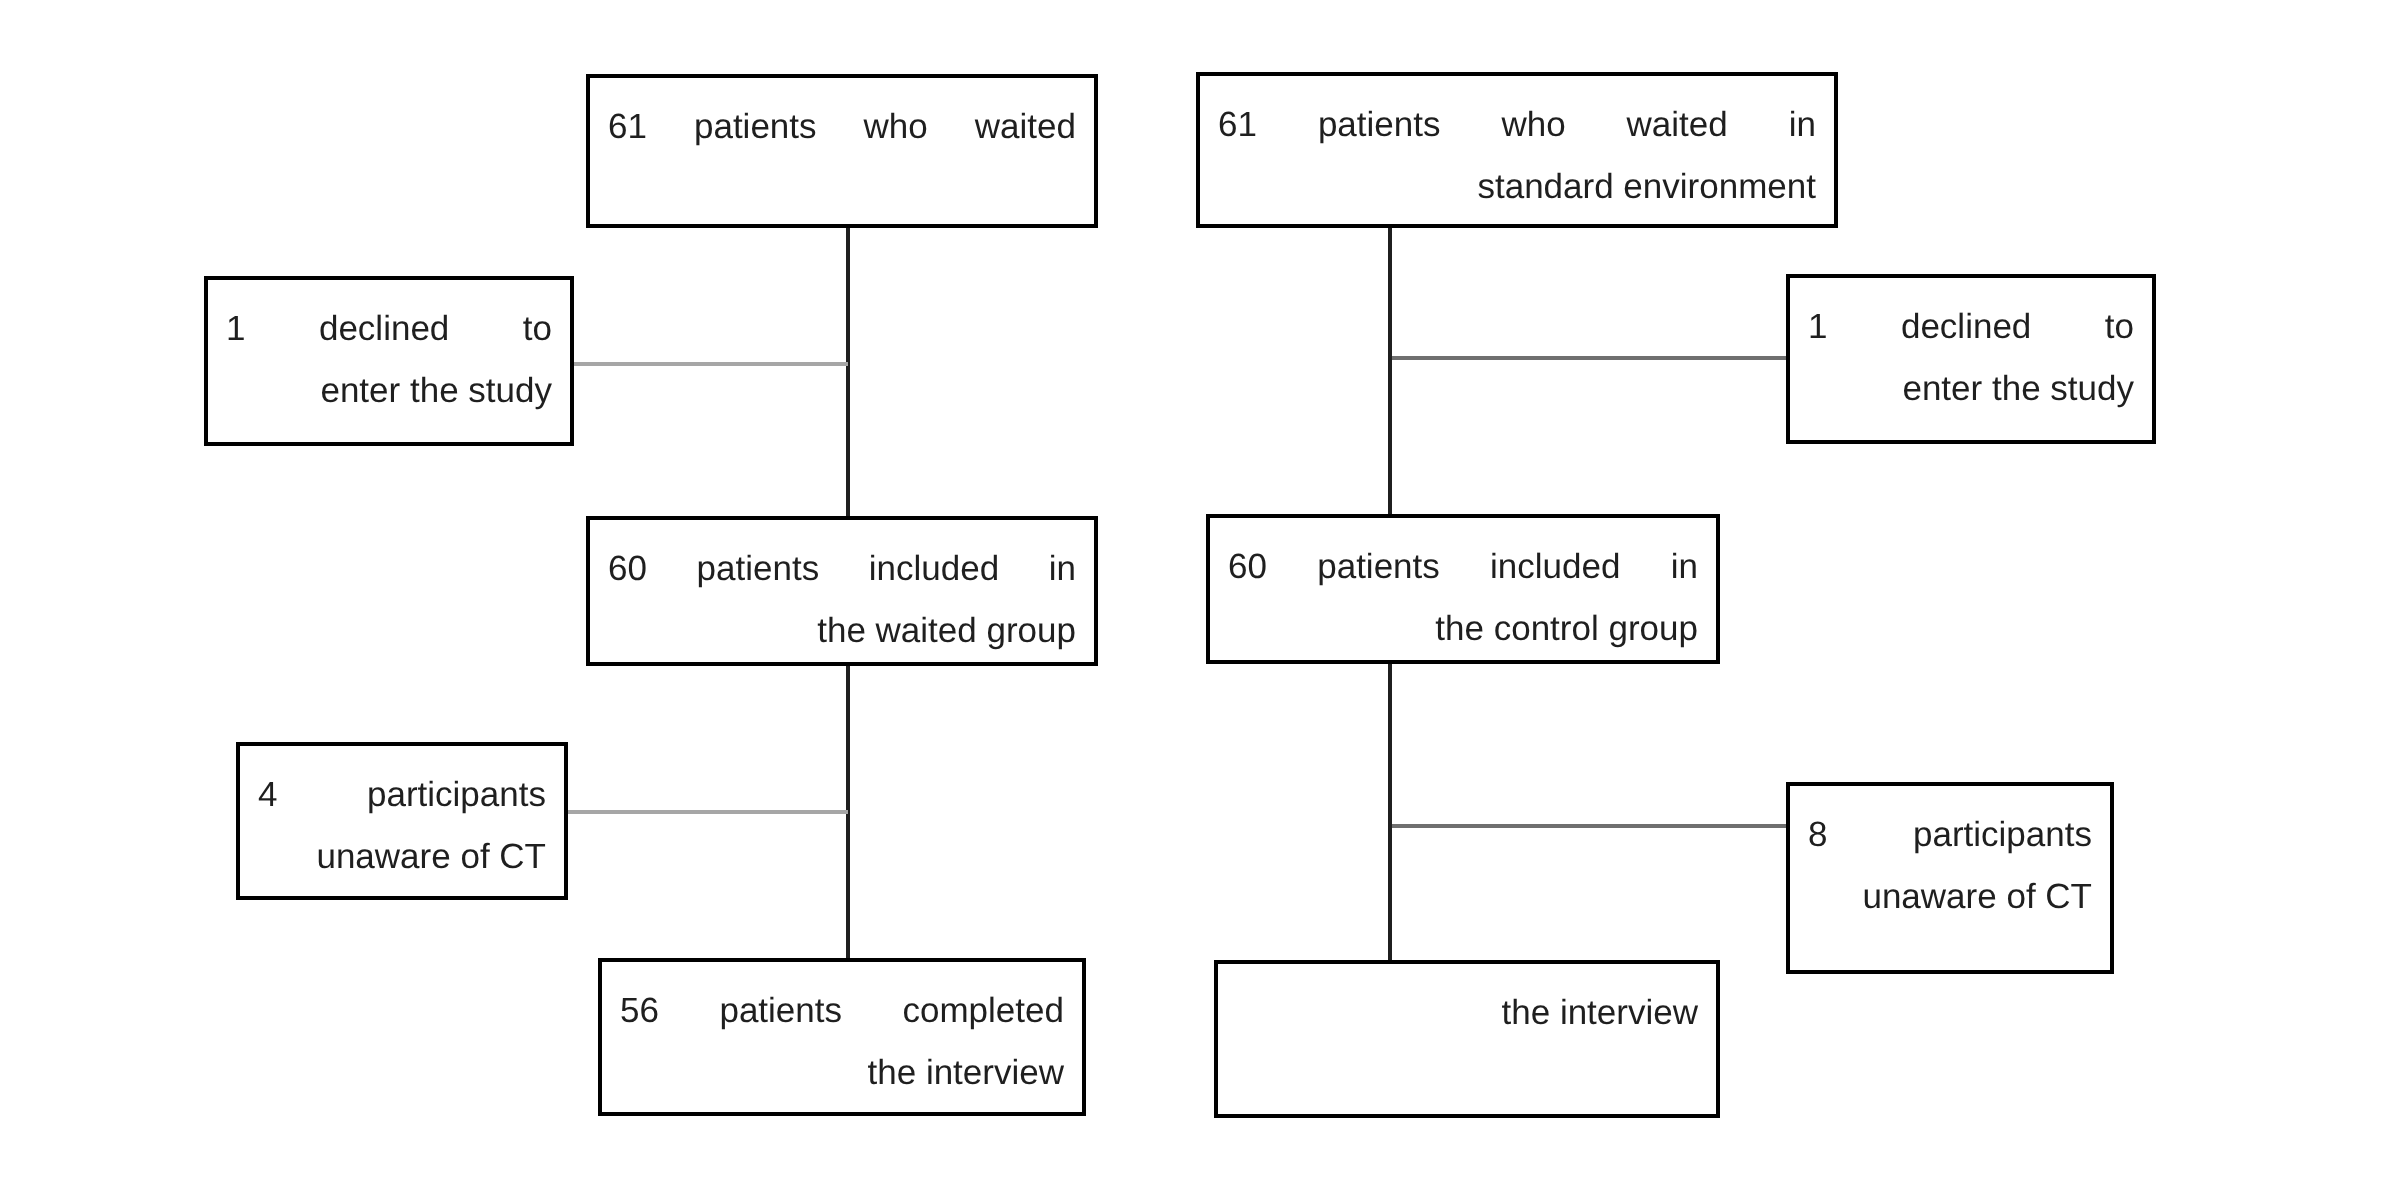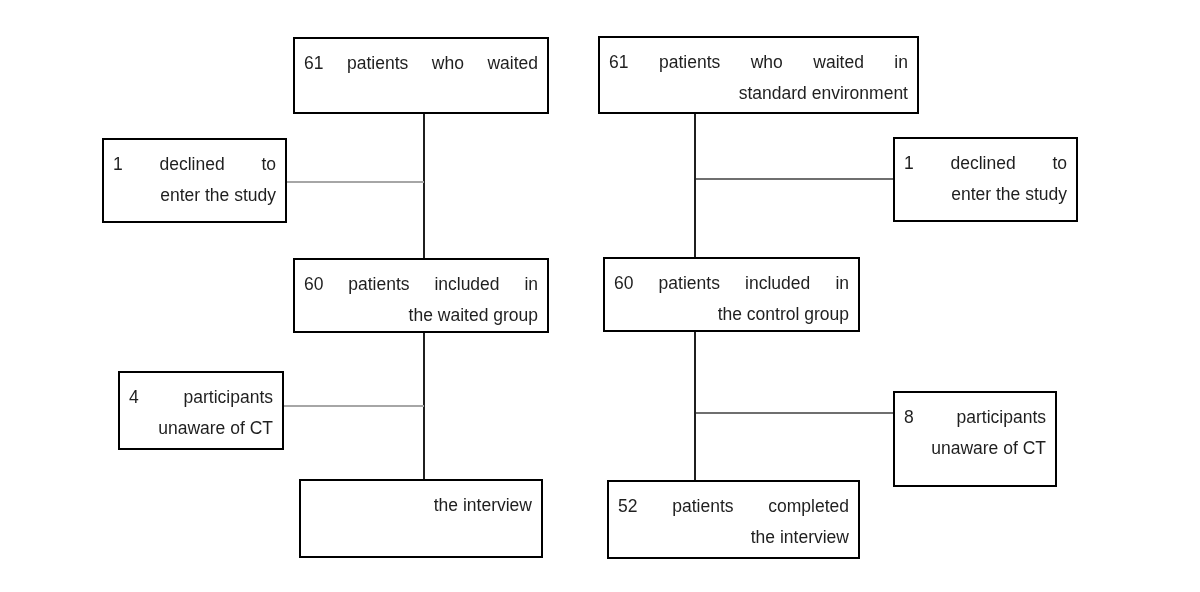--- a/index.html
+++ b/index.html
@@ -75,20 +75,21 @@
     <div class="line jst">60 patients included in</div>
     <div class="line">the waited group</div>
   </div>
 
   <div class="box" style="left:118px; top:371px; width:166px; height:79px;">
     <div class="line jst">4 participants</div>
     <div class="line">unaware of CT</div>
   </div>
 
   <div class="box" style="left:299px; top:479px; width:244px; height:79px;">
+    <div class="line jst">56 patients completed</div>
     <div class="line">the interview</div>
   </div>
 
   <div class="box" style="left:598px; top:36px; width:321px; height:78px;">
     <div class="line jst">61 patients who waited in</div>
     <div class="line">standard environment</div>
   </div>
 
   <div class="box" style="left:893px; top:137px; width:185px; height:85px;">
     <div class="line jst">1 declined to</div>
@@ -99,17 +100,16 @@
     <div class="line jst">60 patients included in</div>
     <div class="line">the control group</div>
   </div>
 
   <div class="box" style="left:893px; top:370px; width:164px; height:96px;margin-top:21px;">
     <div class="line jst">8 participants</div>
     <div class="line">unaware of CT</div>
   </div>
 
   <div class="box" style="left:607px; top:480px; width:253px; height:79px;">
-    <div class="line jst">52 patients completed</div>
     <div class="line">the interview</div>
   </div>
 
 </div>
 
 </body></html>

